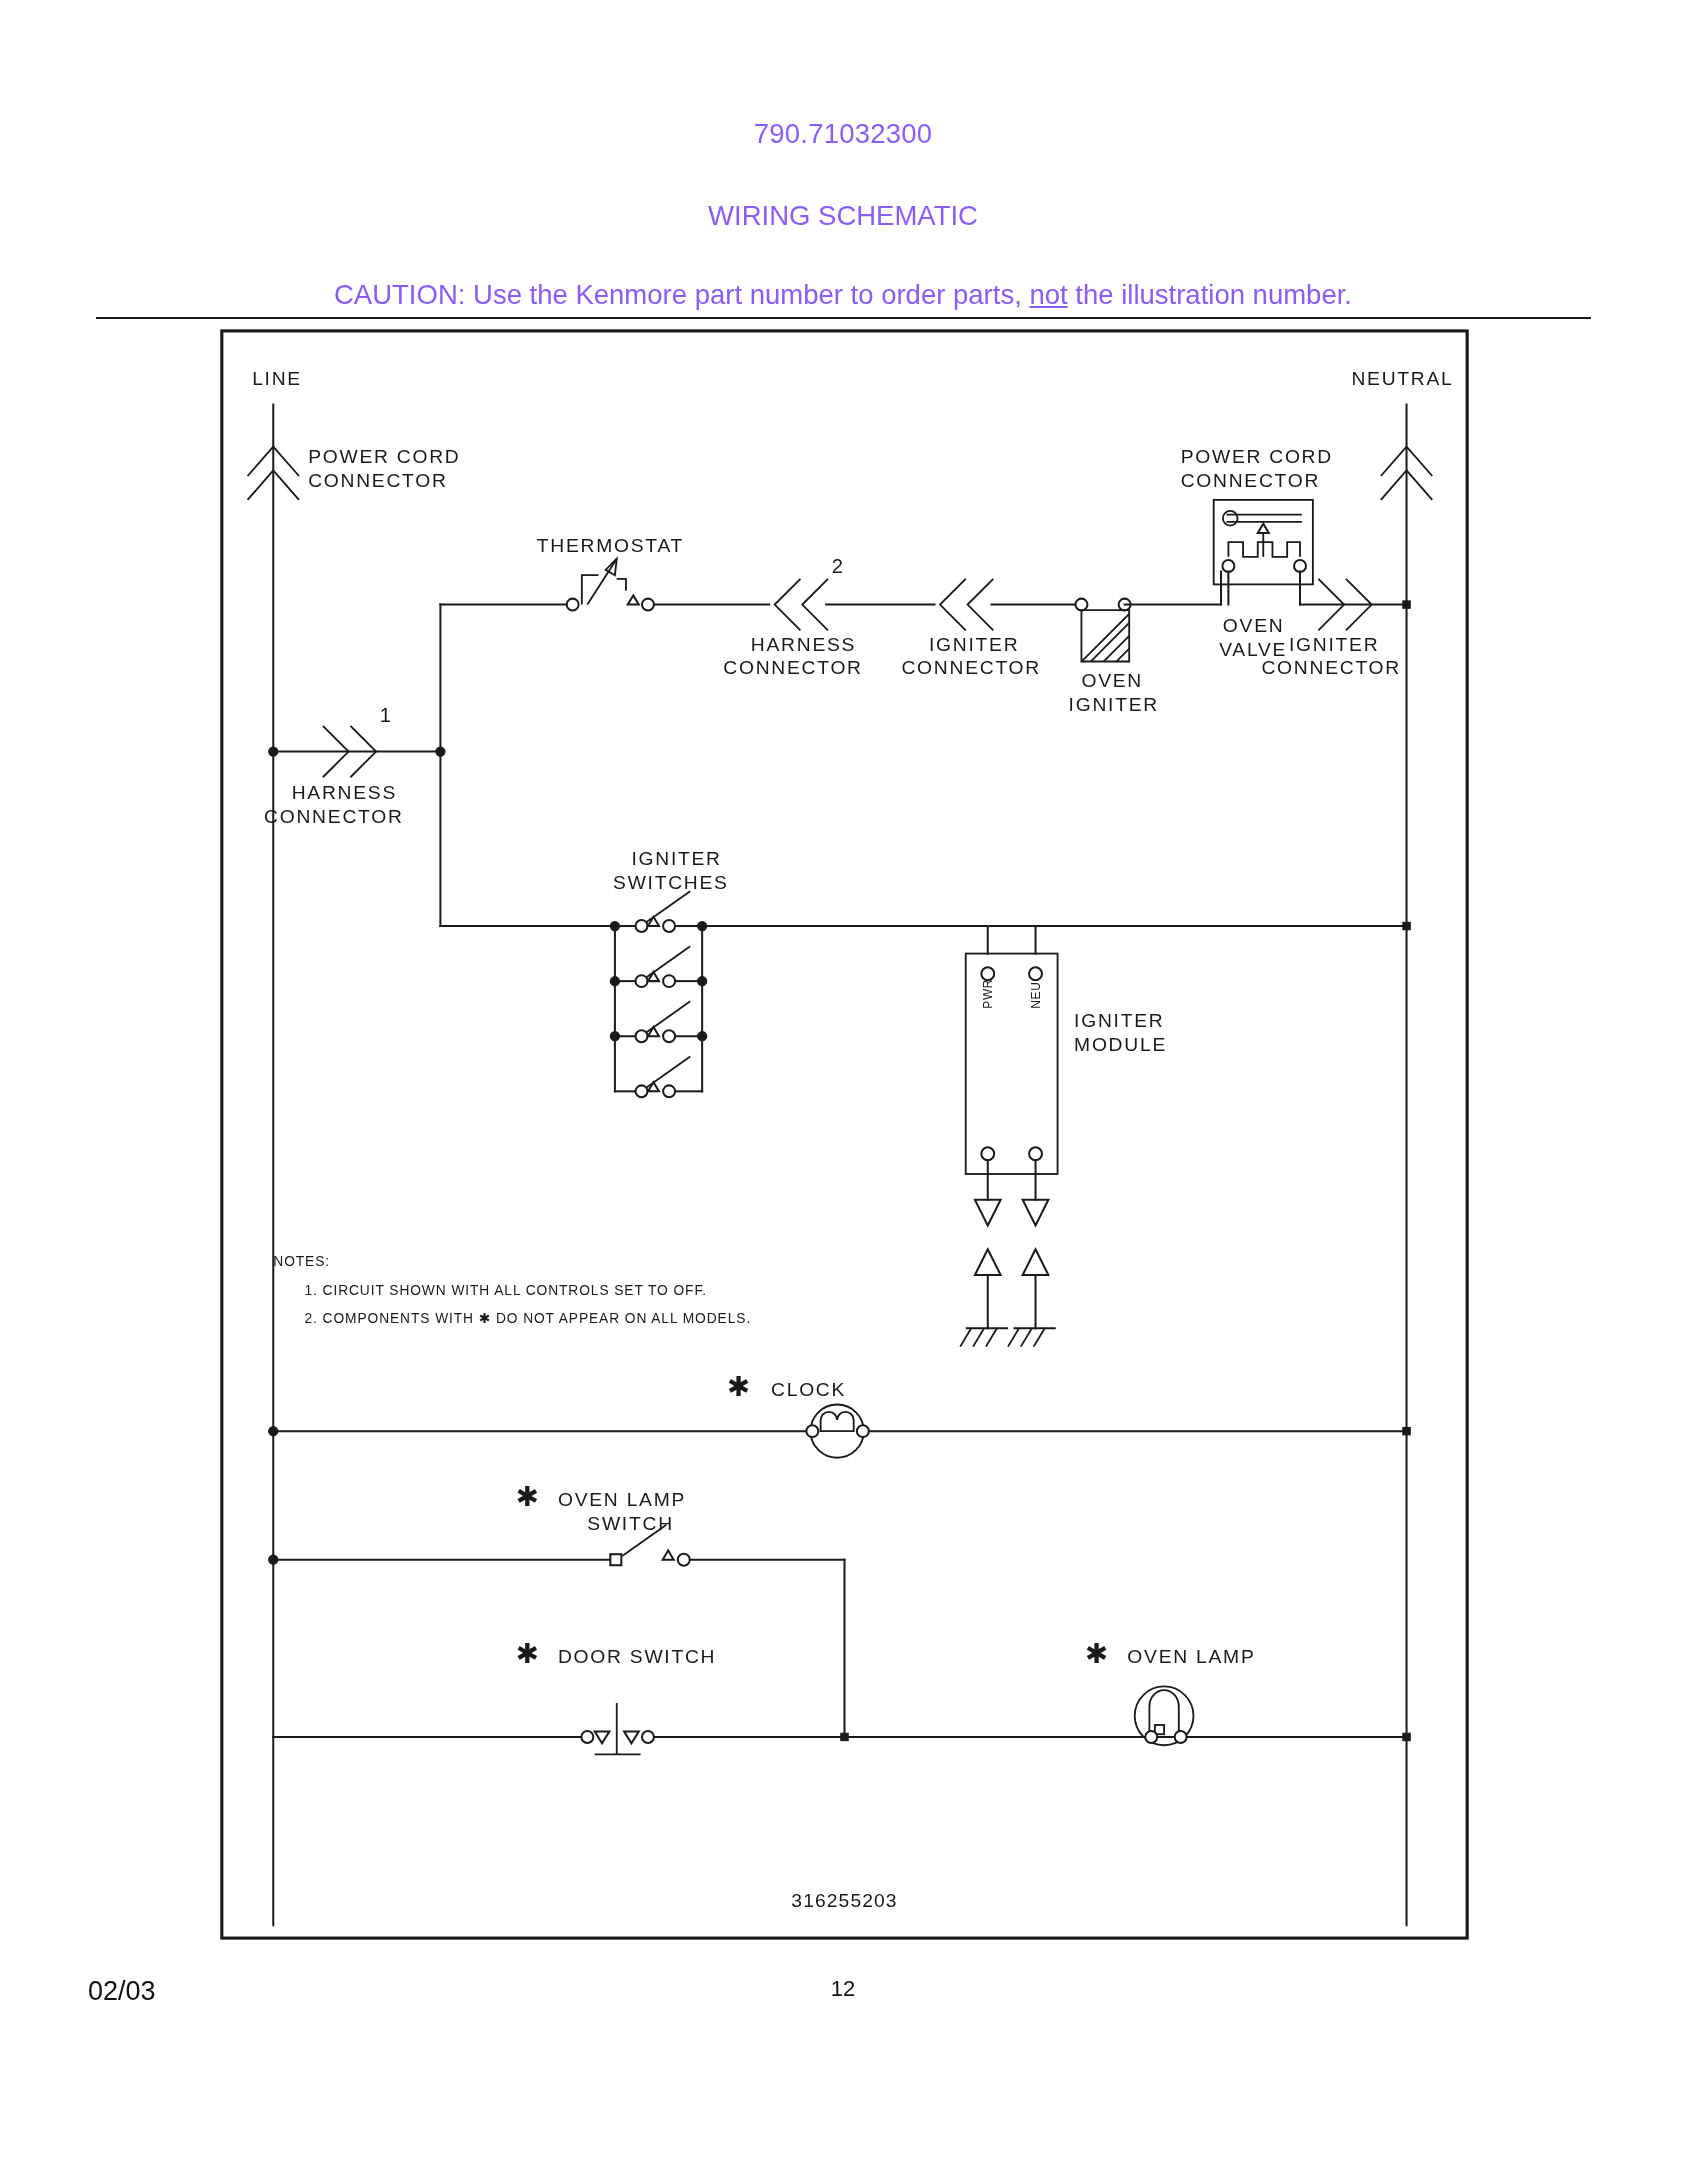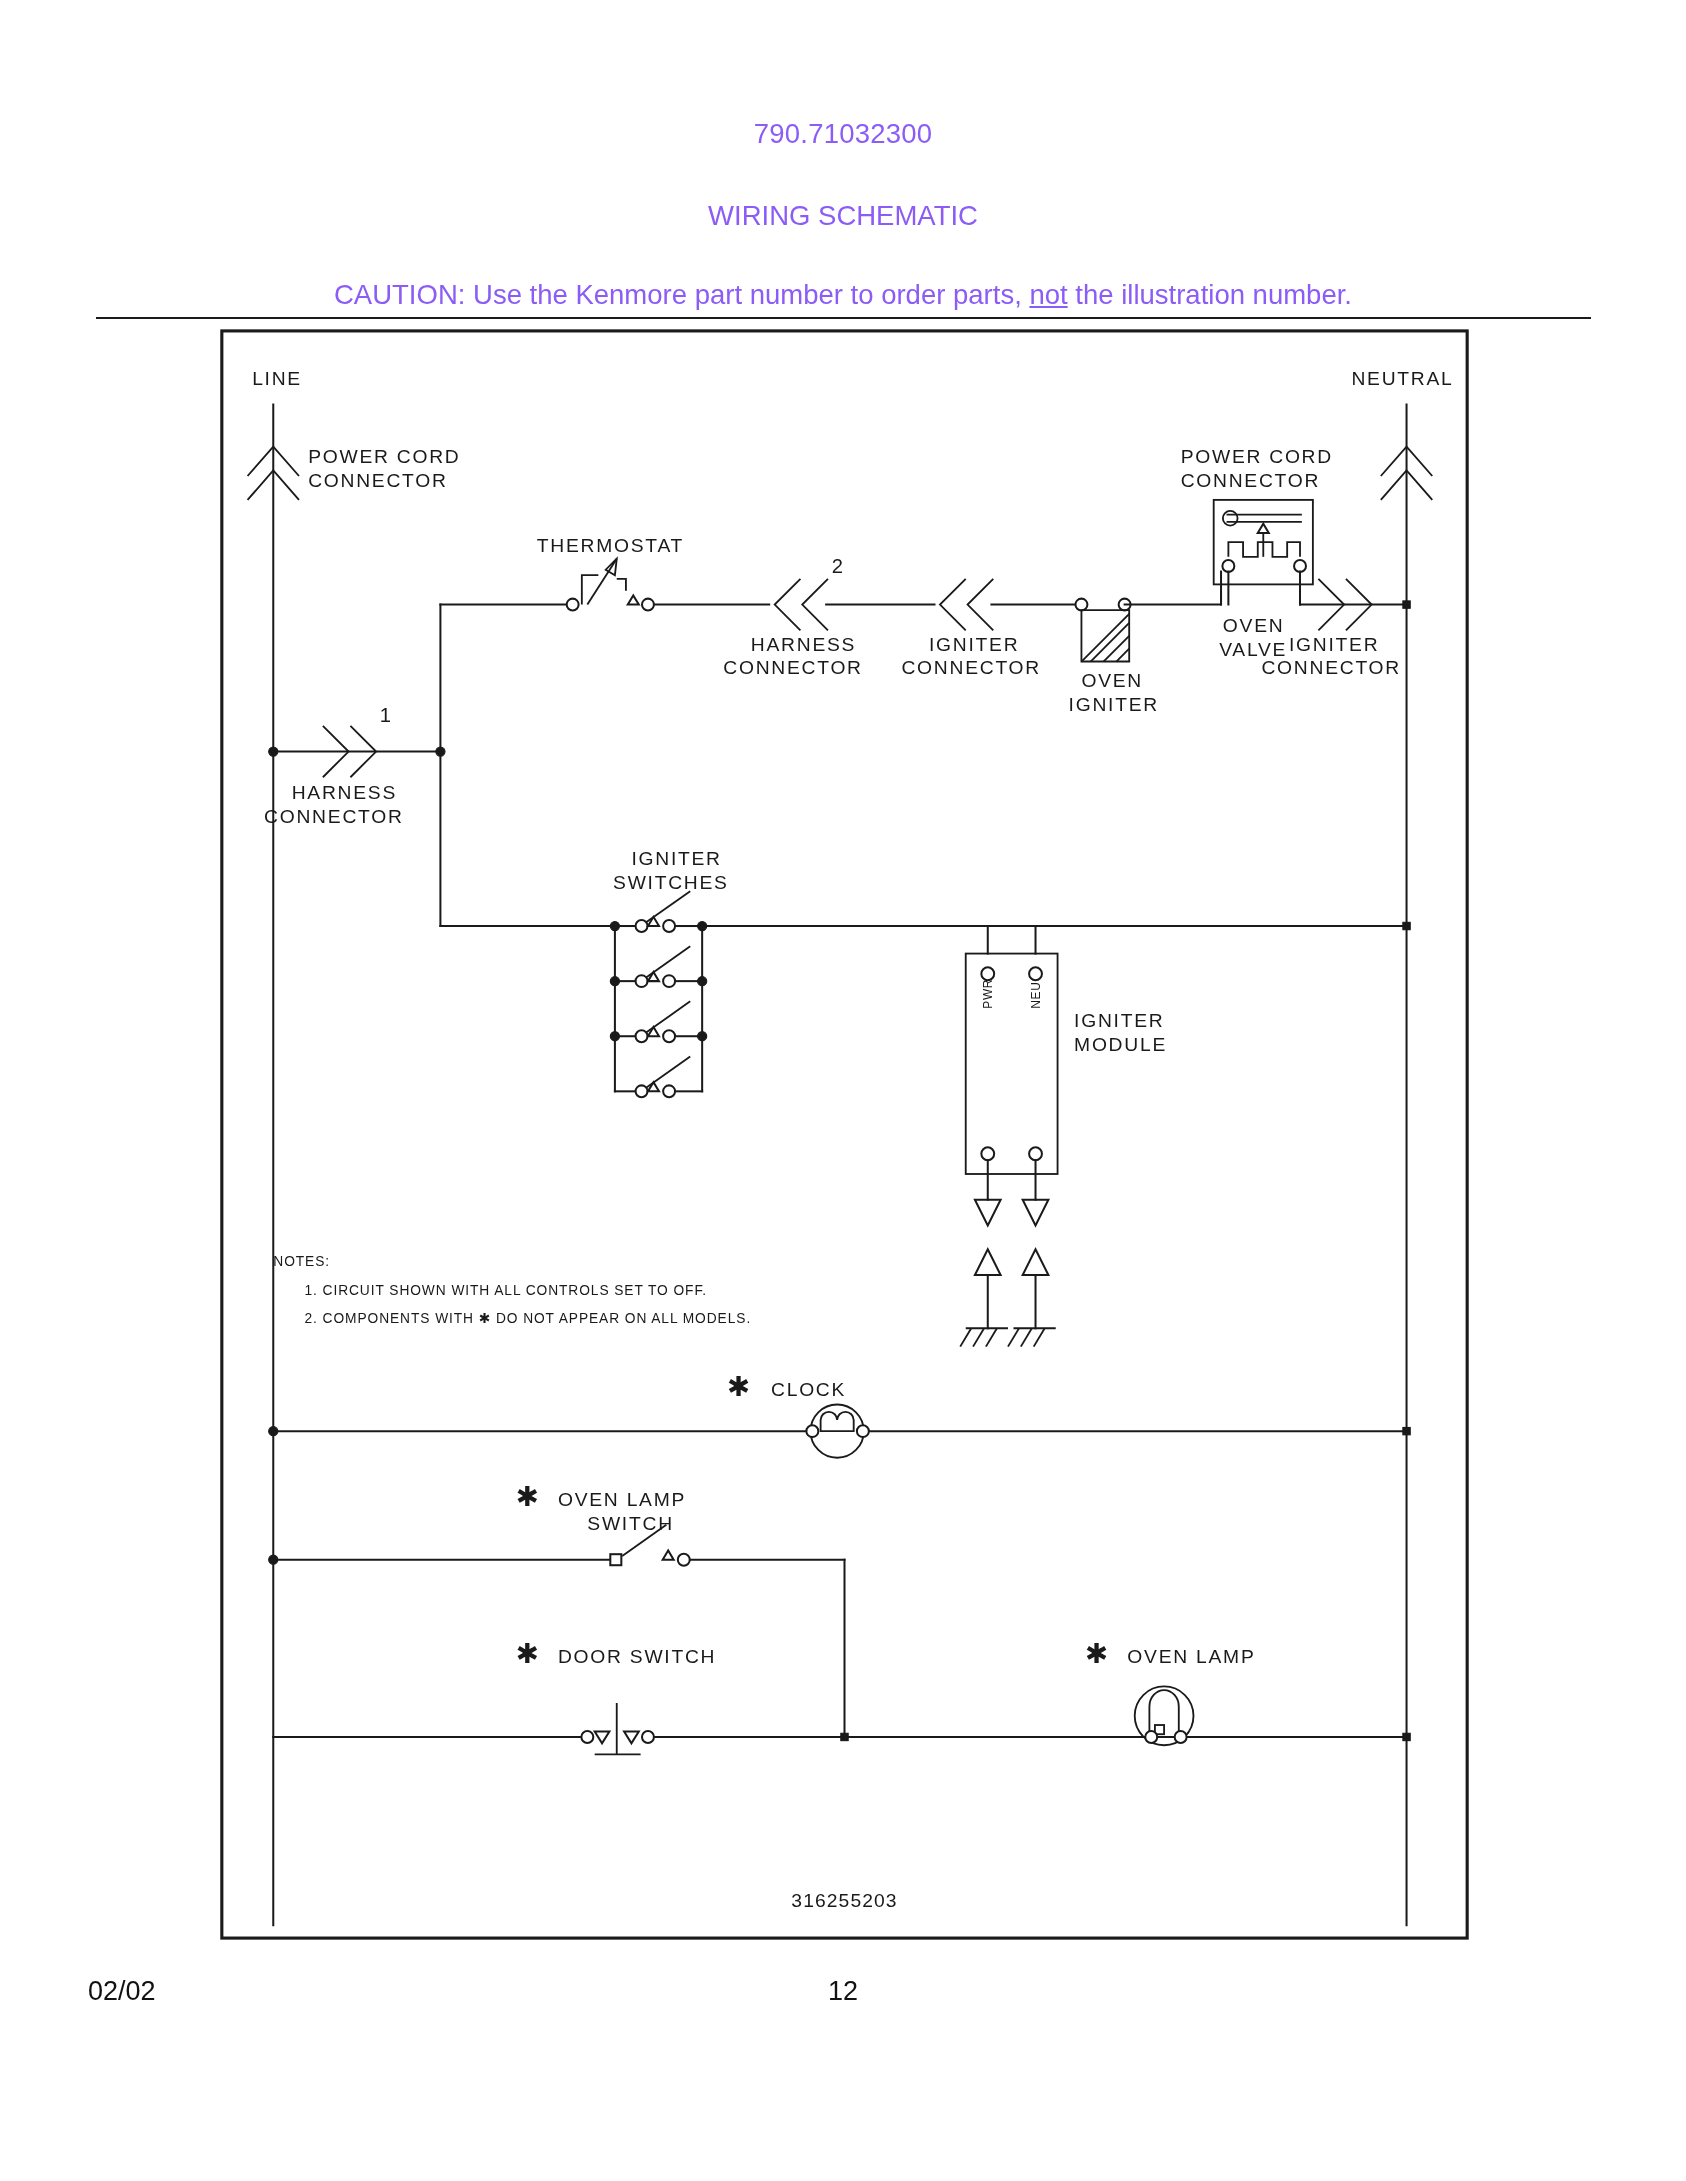--- a/index.html
+++ b/index.html
@@ -55,21 +55,21 @@
     left: 88px;
     top: 1976px;
     font-size: 27px;
   }
   #footer-page {
     position: absolute;
     left: 0;
     width: 100%;
     top: 1976px;
     text-align: center;
-    font-size: 27px;
+    font-size: 22px;
   }
 
   #schematic-frame {
     position: absolute;
     left: 220px;
     top: 329px;
     width: 1249px;
     height: 1611px;
   }
   #schematic-svg {
@@ -142,21 +142,21 @@
 </head>
 <body>
 
 <div class="page">
 
   <div class="hdr" id="model-number">790.71032300</div>
   <div class="hdr" id="caution-line"><span>CAUTION: Use the Kenmore part number to order parts, </span><span class="u">not</span><span> the illustration number.</span></div>
   <div class="hdr" id="doc-title">WIRING SCHEMATIC</div>
   <div class="rule" id="header-rule"></div>
 
-  <div id="footer-date">02/02</div>
+  <div id="footer-date">02/03</div>
   <div id="footer-page">12</div>
 
   <div id="schematic-frame">
     <svg id="schematic-svg" viewBox="0 0 1360 1754" xmlns="http://www.w3.org/2000/svg">
 
       <rect class="border" x="2" y="2" width="1356" height="1750"></rect>
 
       <text class="lbl" x="35" y="-1" transform="translate(0,62)">LINE</text>
       <line class="wire" x1="58" y1="82" x2="58" y2="1738"></line>
 

